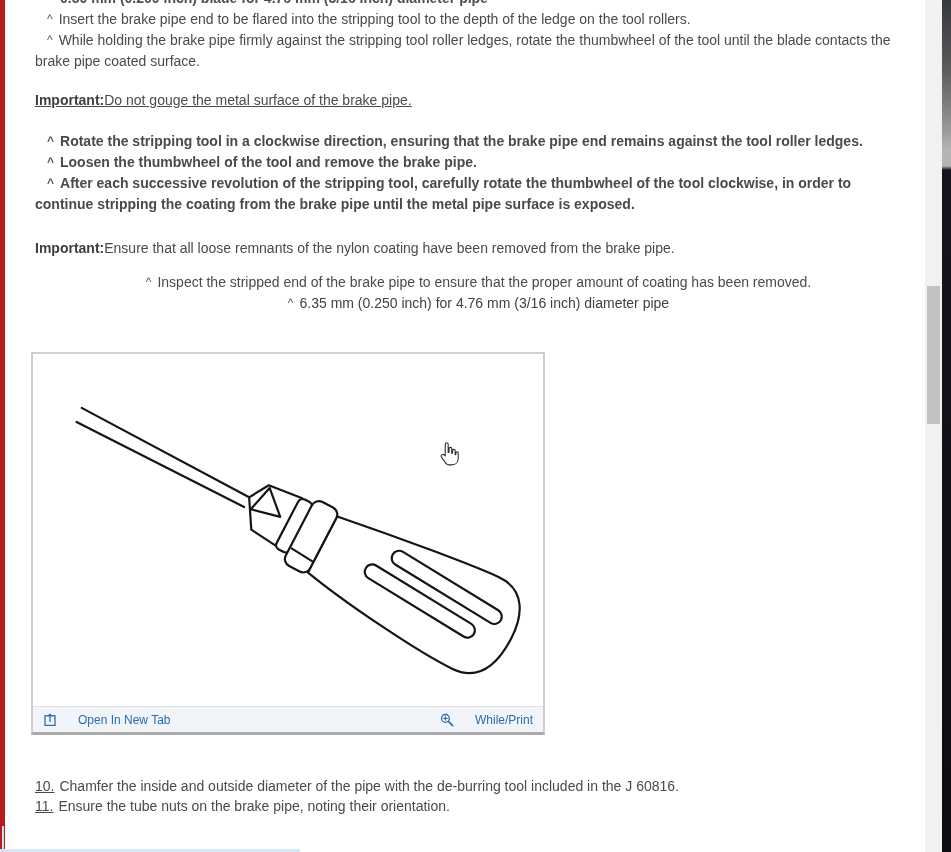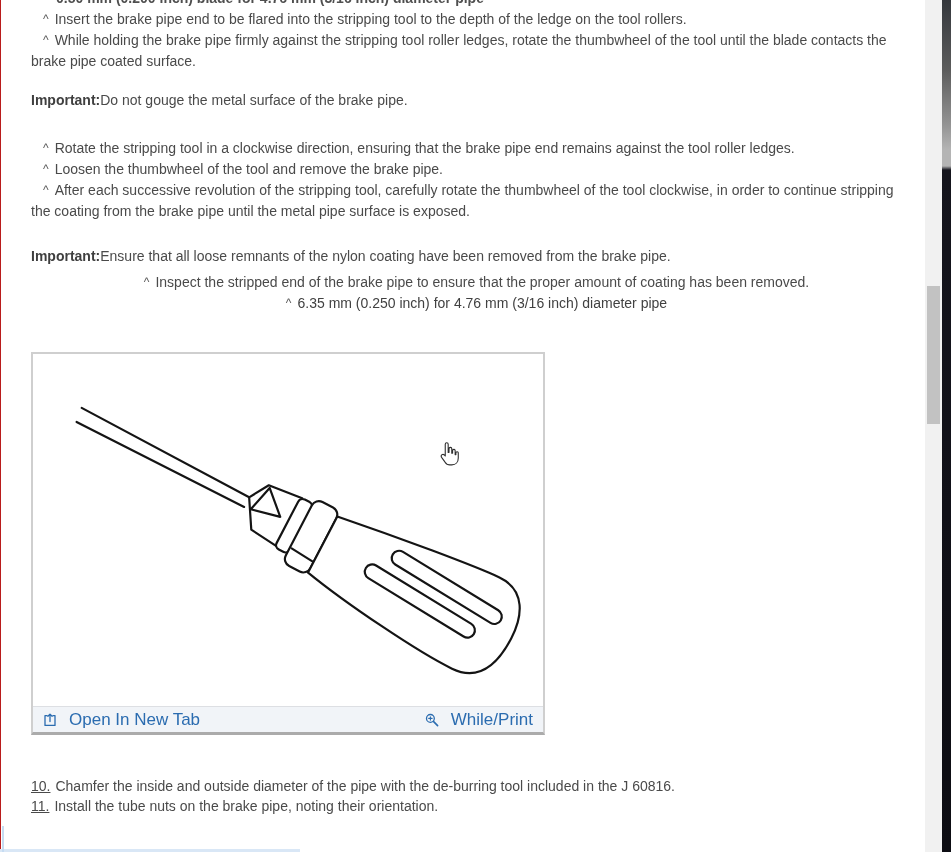--- a/index.html
+++ b/index.html
@@ -17,21 +17,21 @@
     background:#fff;
   }
   
   #content {
     position:absolute; left:0; top:0;
     width:925px; height:852px;
     padding:0 15px 7px 30px;
     color:#4a4a4a;
     font-size:14px;
     line-height:20px;
-    border-left:1px solid #b91c1c;
+    border-left:5px solid #b91c1c;
   }
   .abs { position:absolute; left:30px; right:15px; }
   .clipped-heading {
     top:-11px; left:55px; right:15px;
     font-weight:bold; color:#4f4f4f;
     white-space:nowrap; overflow:hidden;
     line-height:18px;
   }
   .step-list { list-style:none; }
   .step-list li { text-indent:12px; }
@@ -61,22 +61,22 @@
   }
   #figure-footer {
     position:absolute; left:0; right:0; bottom:0;
     height:26px;
     background:#f1f4f8;
     border-top:1px solid #dddfe3;
     display:flex; align-items:center; justify-content:space-between;
     padding:0 10px;
   }
   .figure-link {
-    display:flex; align-items:center; gap:12px;
-    color:#2b6cb0; font-size:17px;
+    display:flex; align-items:center; gap:21px;
+    color:#2b6cb0; font-size:12px;
     text-decoration:none; cursor:pointer;
   }
   .figure-link svg { display:block; }
   
   #hand-cursor { position:absolute; left:437px; top:441px; pointer-events:none; }
   
   #scrollbar-track {
     position:absolute; top:0; right:9px;
     width:17px; height:852px;
     background:#f1f1f1;
@@ -110,38 +110,38 @@
 <div id="screen">
   <div id="content">
 
     <div class="abs clipped-heading">0.50 mm (0.200 inch) blade for 4.76 mm (3/16 inch) diameter pipe</div>
 
     <ul class="step-list abs" style="top:9px;">
       <li><span class="caret-marker">^</span><span class="txt">Insert the brake pipe end to be flared into the stripping tool to the depth of the ledge on the tool rollers.</span></li>
       <li><span class="caret-marker">^</span><span class="txt">While holding the brake pipe firmly against the stripping tool roller ledges, rotate the thumbwheel of the tool until the blade contacts the brake pipe coated surface.</span></li>
     </ul>
 
-    <p class="abs important-note" style="top:90px;"><span class="important-label">Important:</span><span>Do not gouge the metal surface of the brake pipe.</span></p>
-
-    <ul class="step-list abs" style="top:138px;">
+    <p class="abs important-note" style="top:90px;text-decoration:underline;"><span class="important-label">Important:</span><span>Do not gouge the metal surface of the brake pipe.</span></p>
+
+    <ul class="step-list abs" style="top:131px;font-weight:bold;">
       <li><span class="caret-marker">^</span><span class="txt">Rotate the stripping tool in a clockwise direction, ensuring that the brake pipe end remains against the tool roller ledges.</span></li>
       <li><span class="caret-marker">^</span><span class="txt">Loosen the thumbwheel of the tool and remove the brake pipe.</span></li>
       <li><span class="caret-marker">^</span><span class="txt">After each successive revolution of the stripping tool, carefully rotate the thumbwheel of the tool clockwise, in order to continue stripping the coating from the brake pipe until the metal pipe surface is exposed.</span></li>
     </ul>
 
-    <p class="abs important-note" style="top:246px;"><span class="important-label">Important:</span><span>Ensure that all loose remnants of the nylon coating have been removed from the brake pipe.</span></p>
+    <p class="abs important-note" style="top:238px;"><span class="important-label">Important:</span><span>Ensure that all loose remnants of the nylon coating have been removed from the brake pipe.</span></p>
 
     <ul class="step-list abs" style="top:272px;text-align:center;">
       <li><span class="caret-marker">^</span><span class="txt">Inspect the stripped end of the brake pipe to ensure that the proper amount of coating has been removed.</span></li>
       <li><span class="caret-marker">^</span><span class="txt bold-step">6.35 mm (0.250 inch) for 4.76 mm (3/16 inch) diameter pipe</span></li>
     </ul>
 
     <ol class="numbered-list abs" style="top:776px;">
       <li><span class="num">10.</span><span>Chamfer the inside and outside diameter of the pipe with the de-burring tool included in the J 60816.</span></li>
-      <li><span class="num">11.</span><span>Install the tube nuts on the brake pipe, noting their orientation.</span></li>
+      <li><span class="num">11.</span><span>Ensure the tube nuts on the brake pipe, noting their orientation.</span></li>
     </ol>
   </div>
 
   <div id="figure-panel">
     <div id="figure-image-area">
       <svg viewBox="0 0 514 356" width="514" height="352">
         <g transform="translate(216,153) rotate(27.5)" stroke="#141414" stroke-width="2.2" fill="none" stroke-linejoin="round" stroke-linecap="round">
 
           <path d="M-196,-9 L-4,-7"></path>
           <path d="M-194,6 L-4,4"></path>

